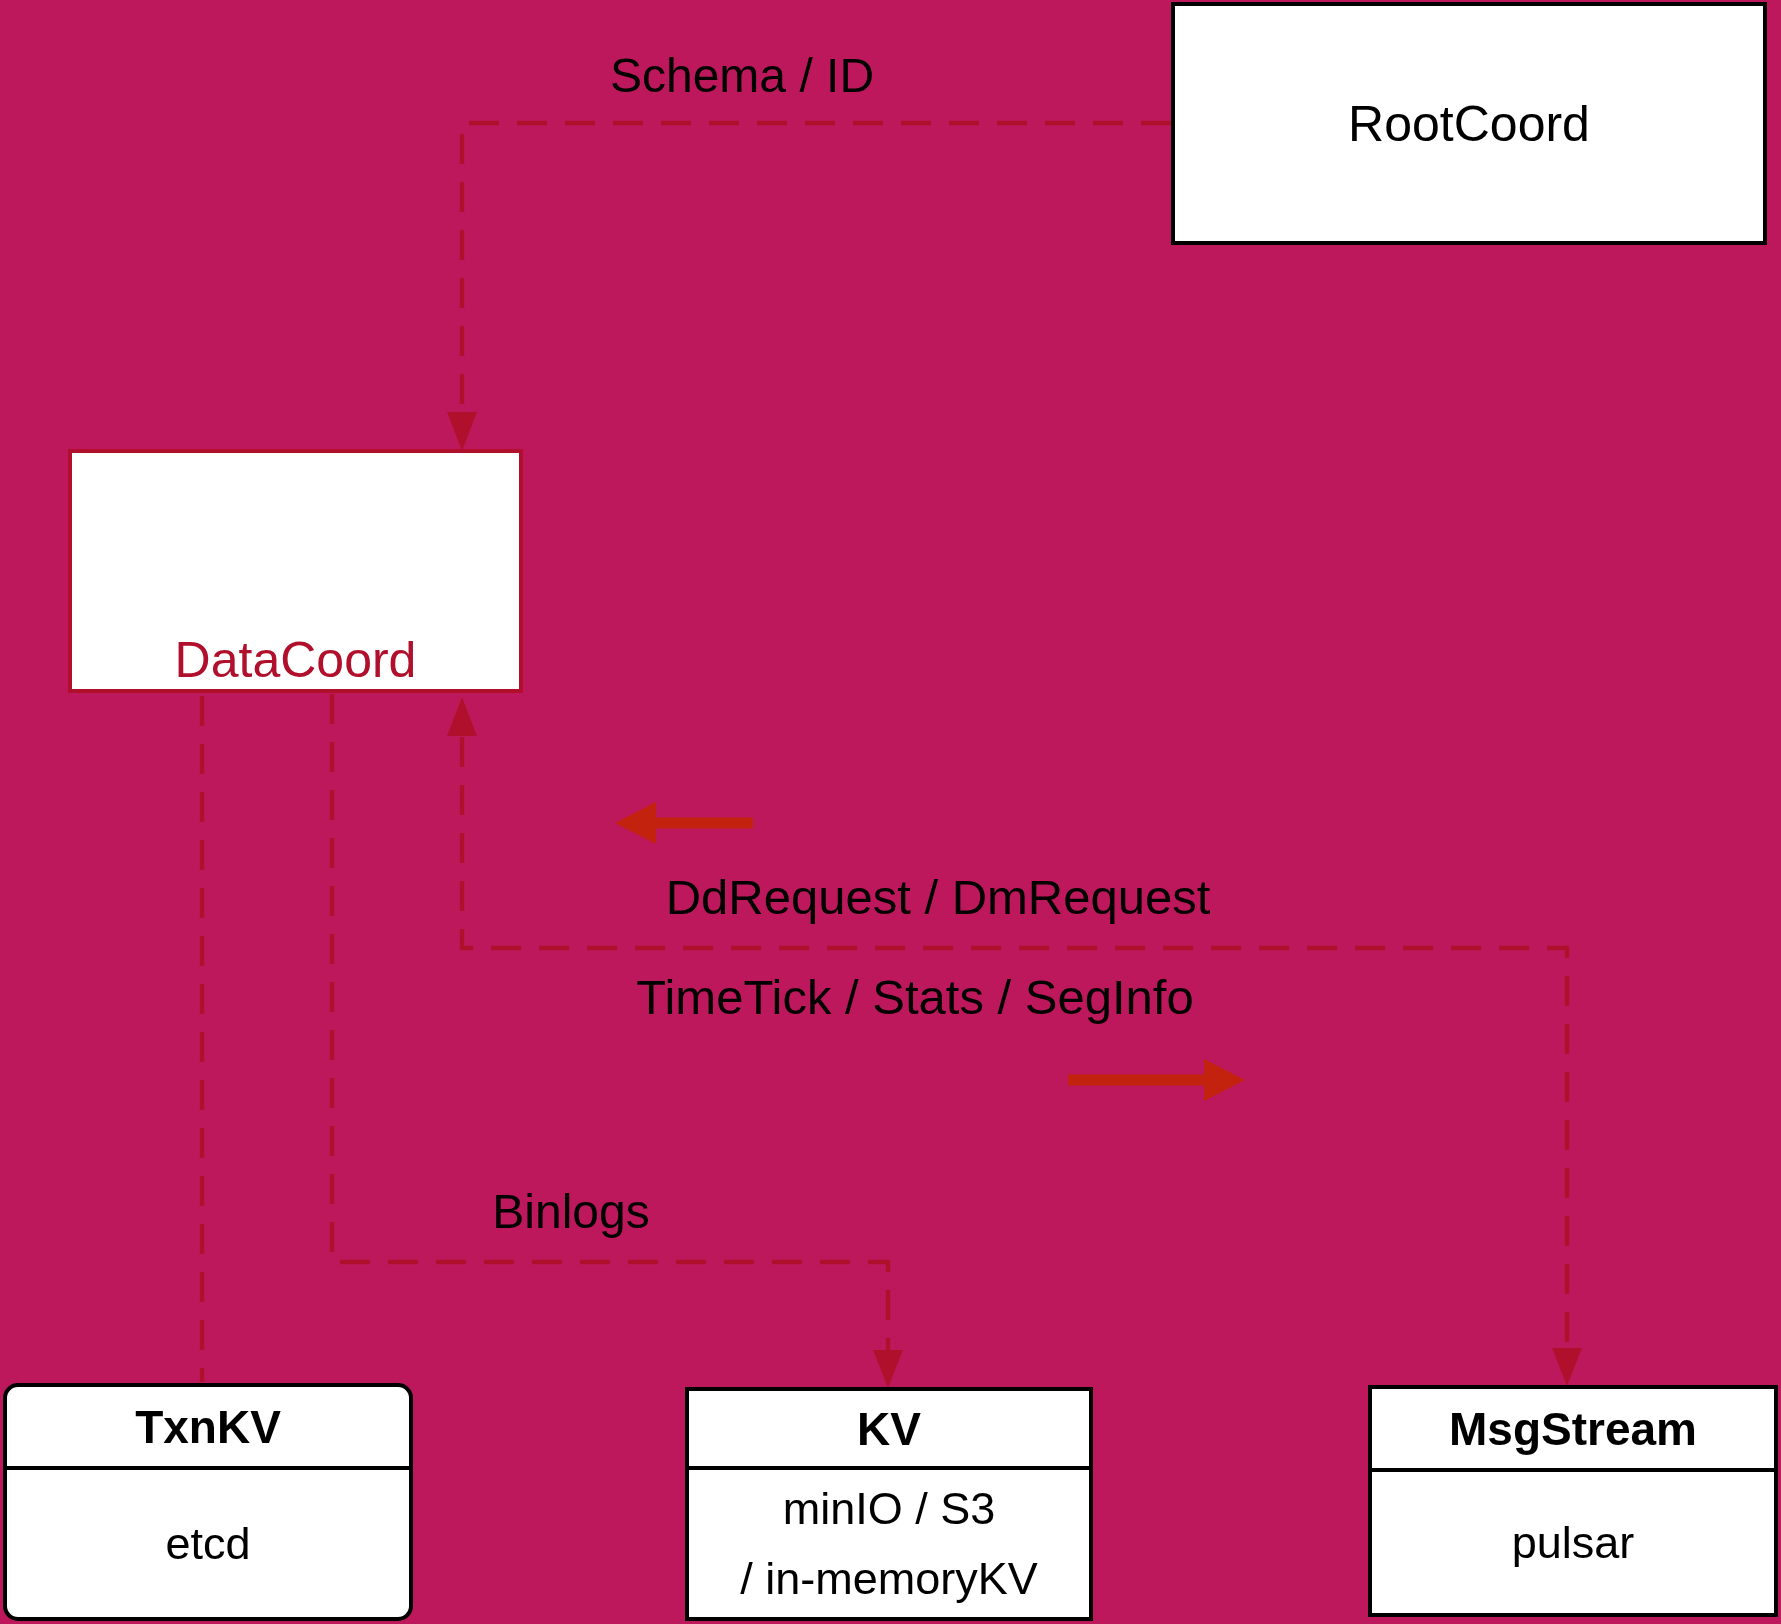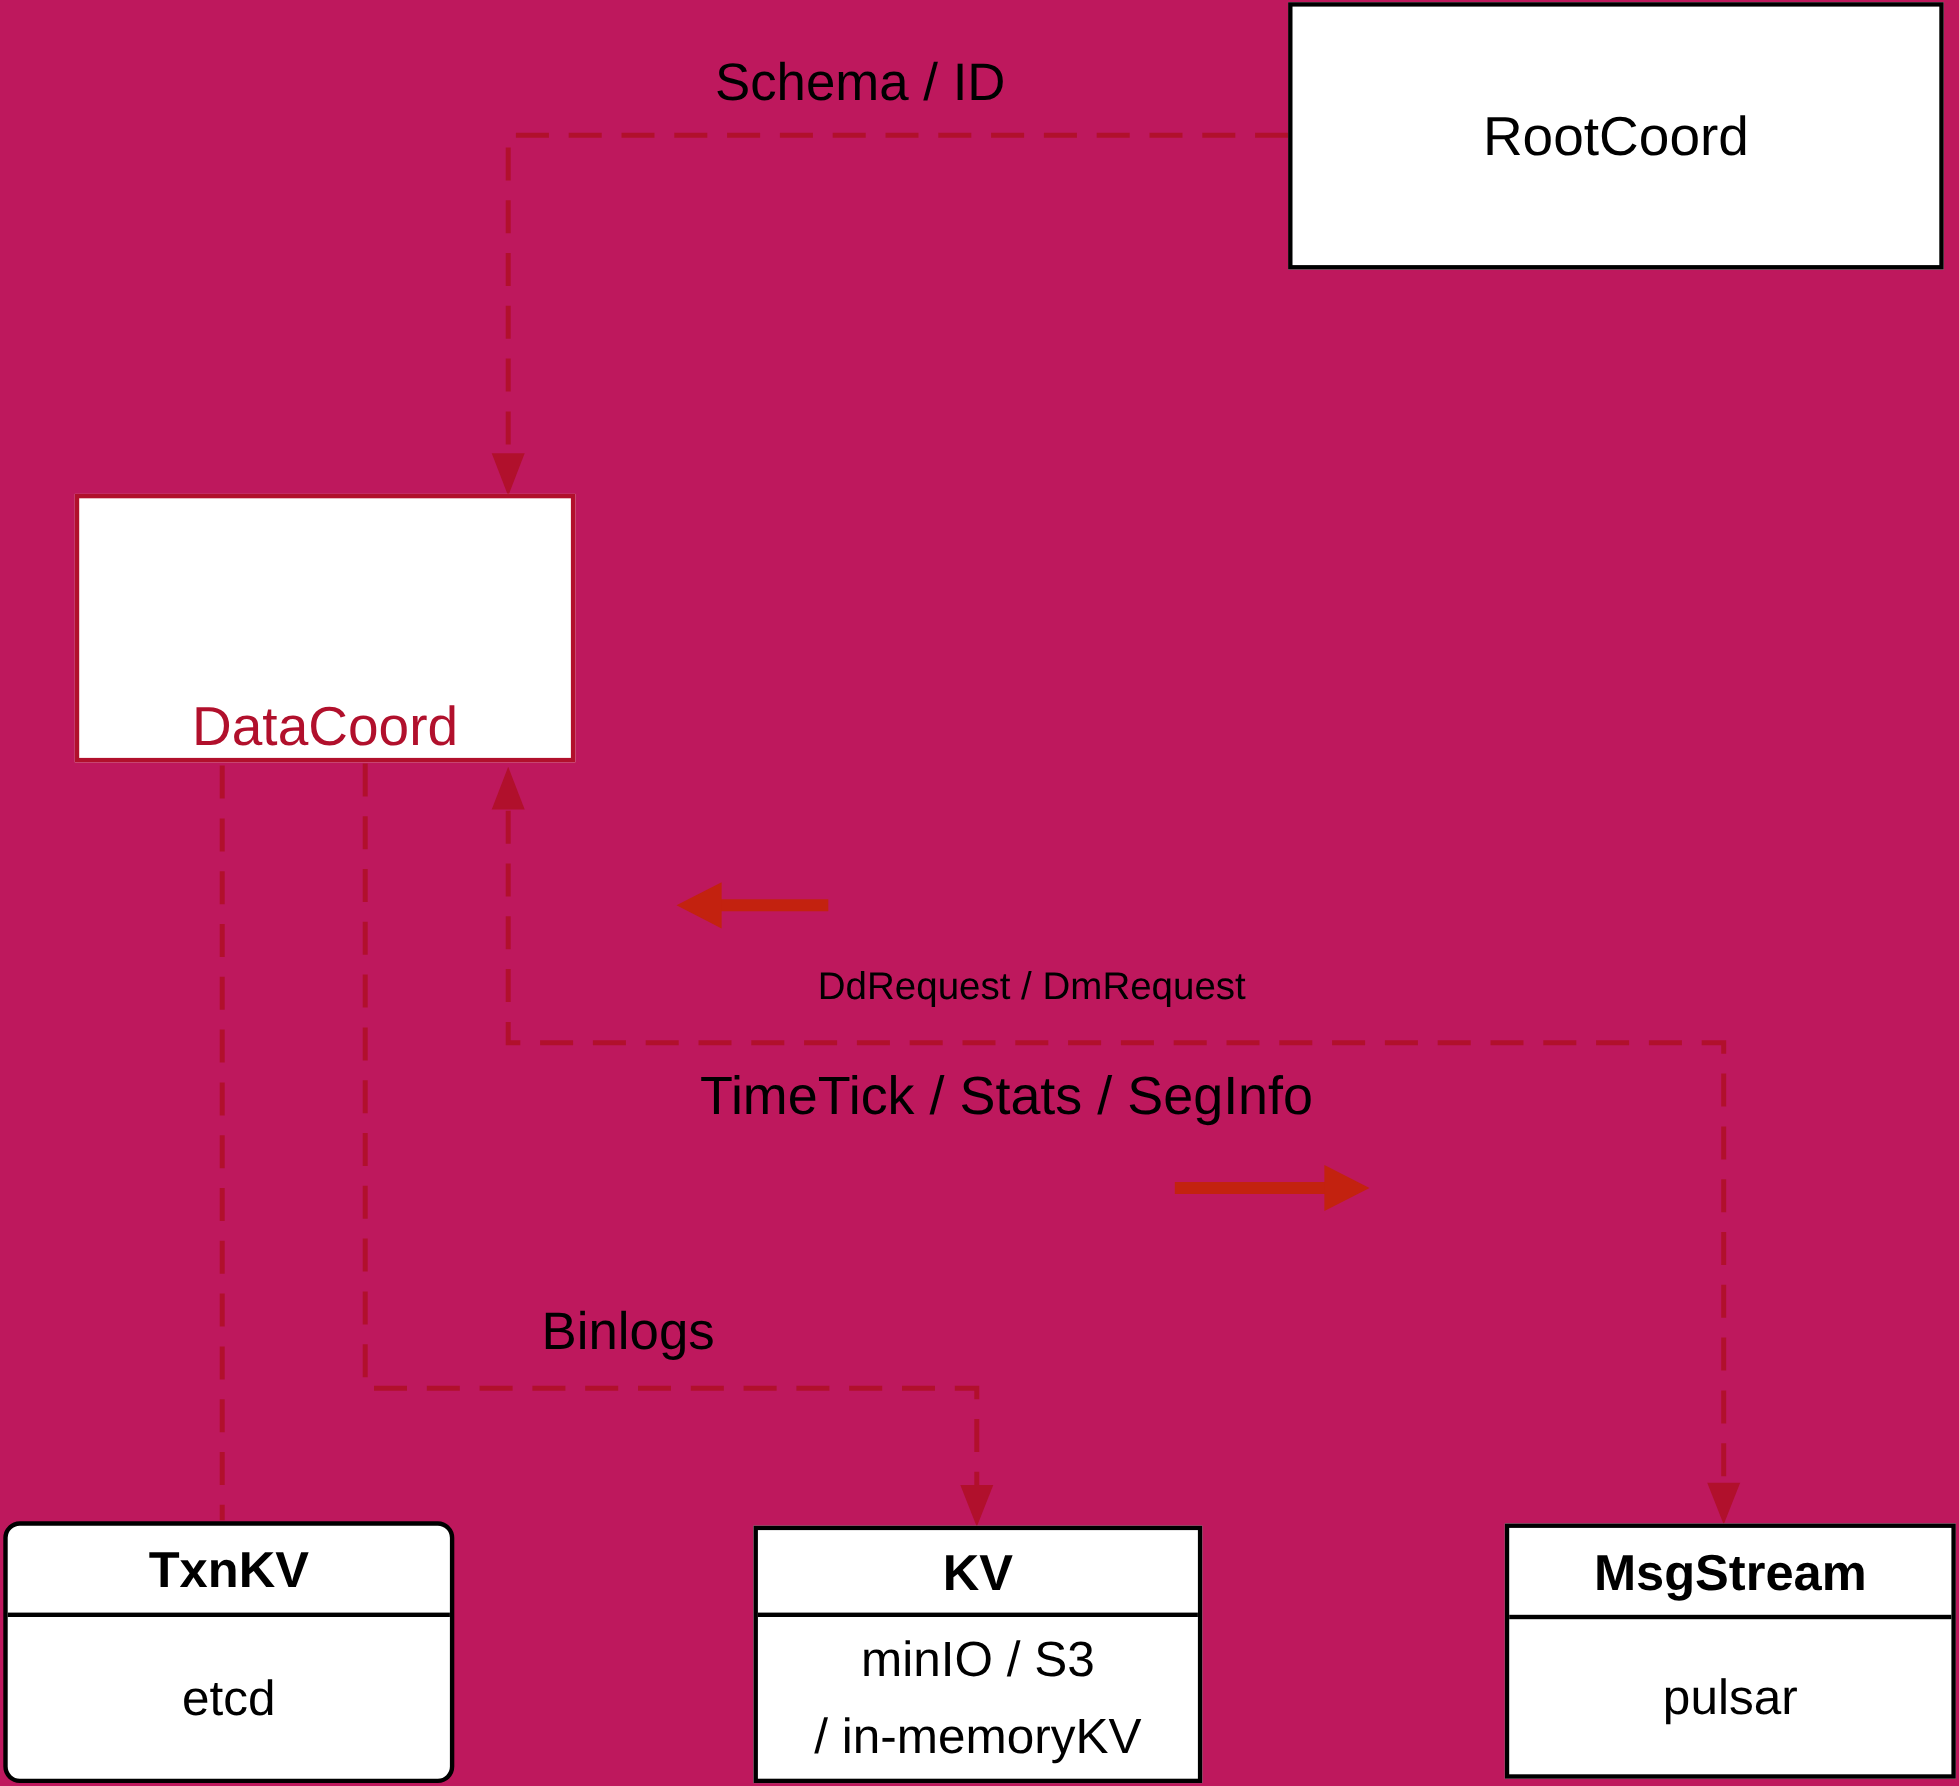--- a/index.html
+++ b/index.html
@@ -76,22 +76,22 @@
     line-height: 70px;
     text-align: center;
   }
   .edge-label {
     position: absolute;
     white-space: nowrap;
     font-size: 48px;
     transform: translate(-50%, -50%);
     color: #000000;
   }
-  .lbl-schema  { left: 742px; top: 75px; margin-left: 40px; }
-  .lbl-dd      { left: 938px; top: 897px; font-size: 35px; }
+  .lbl-schema  { left: 742px; top: 75px; }
+  .lbl-dd      { left: 938px; top: 897px; font-size: 49px; }
   .lbl-tt      { left: 915px; top: 970px; font-size: 49px; margin-top: 27px; }
   .lbl-binlogs { left: 571px; top: 1211px; }
 </style>
 </head>
 <body>
 
 <div class="canvas">
 
   <svg class="connectors" viewBox="0 0 1781 1624">
 

